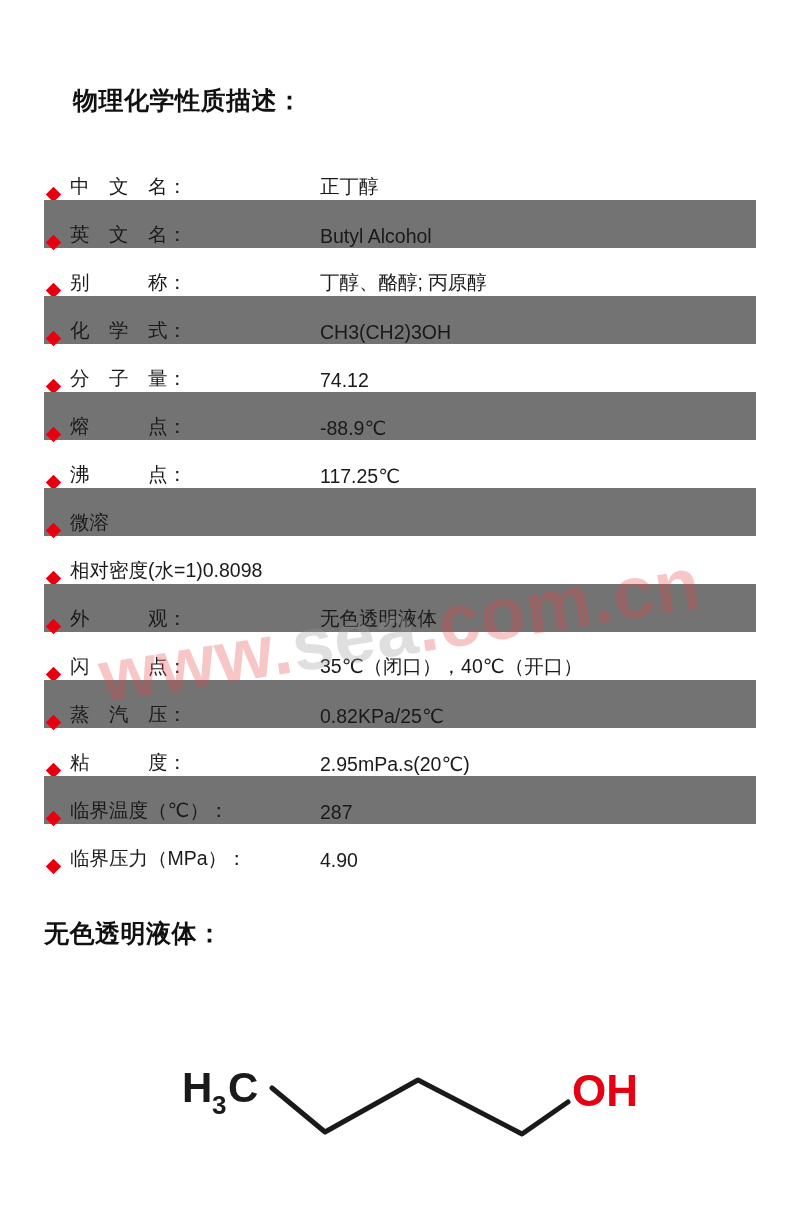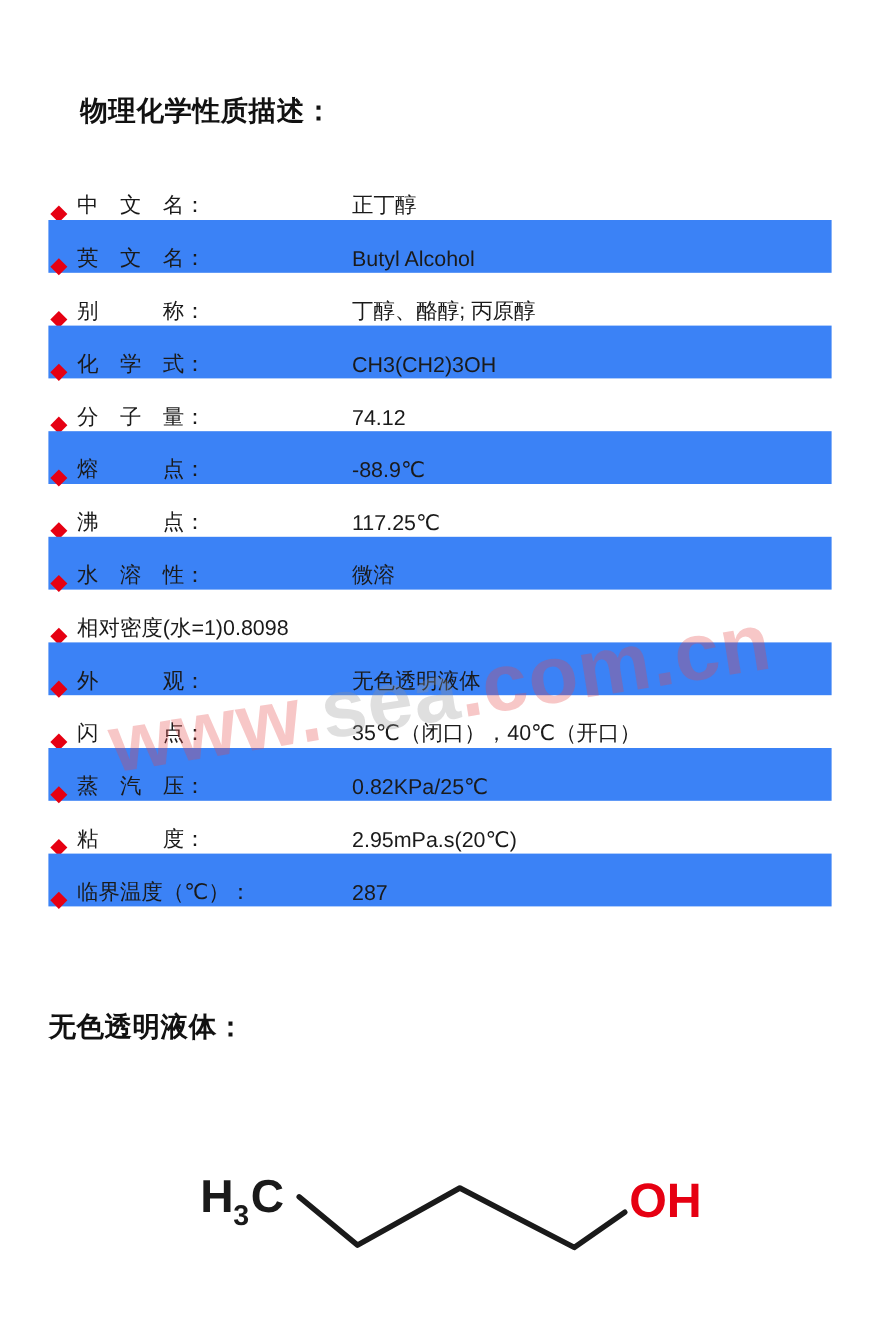--- a/index.html
+++ b/index.html
@@ -60,21 +60,21 @@
     width: 712px;
     z-index: 2;
   }
   .prop-row {
     position: relative;
     height: 48px;
     display: flex;
     align-items: flex-end;
   }
   .prop-row.alt {
-    background: #3b82f6;
+    background: #737373;
   }
   .bullet {
     width: 26px;
     flex: 0 0 26px;
     display: flex;
     align-items: center;
     justify-content: flex-start;
     padding-left: 4px;
     box-sizing: border-box;
   }
@@ -172,21 +172,20 @@
         <i></i>
       </span>
     <span class="prop-label">沸　　　点：</span>
     <span class="prop-value">117.25℃</span>
   </div>
 
   <div class="prop-row alt">
     <span class="bullet">
         <i></i>
       </span>
-    <span class="prop-label">水　溶　性：</span>
     <span class="prop-value">微溶</span>
   </div>
 
   <div class="prop-row">
     <span class="bullet">
         <i></i>
       </span>
     <span class="prop-value">相对密度(水=1)0.8098</span>
   </div>
 
@@ -223,20 +222,27 @@
   </div>
 
   <div class="prop-row alt">
     <span class="bullet">
         <i></i>
       </span>
     <span class="prop-label">临界温度（℃）：</span>
     <span class="prop-value">287</span>
   </div>
 
+  <div class="prop-row">
+    <span class="bullet">
+        <i></i>
+      </span>
+    <span class="prop-label">临界压力（MPa）：</span>
+    <span class="prop-value">4.90</span>
+  </div>
 
 </div>
 
 <div class="section-title" id="title-structure">无色透明液体：</div>
 
 <div class="structure">
   <svg width="800" height="180" viewBox="0 0 800 180" xmlns="http://www.w3.org/2000/svg">
 
     <g fill="none" stroke="#1a1a1a" stroke-width="5" stroke-linecap="round" stroke-linejoin="round">
       <polyline points="272,78 325,122 418,70 522,124 568,92"></polyline>

